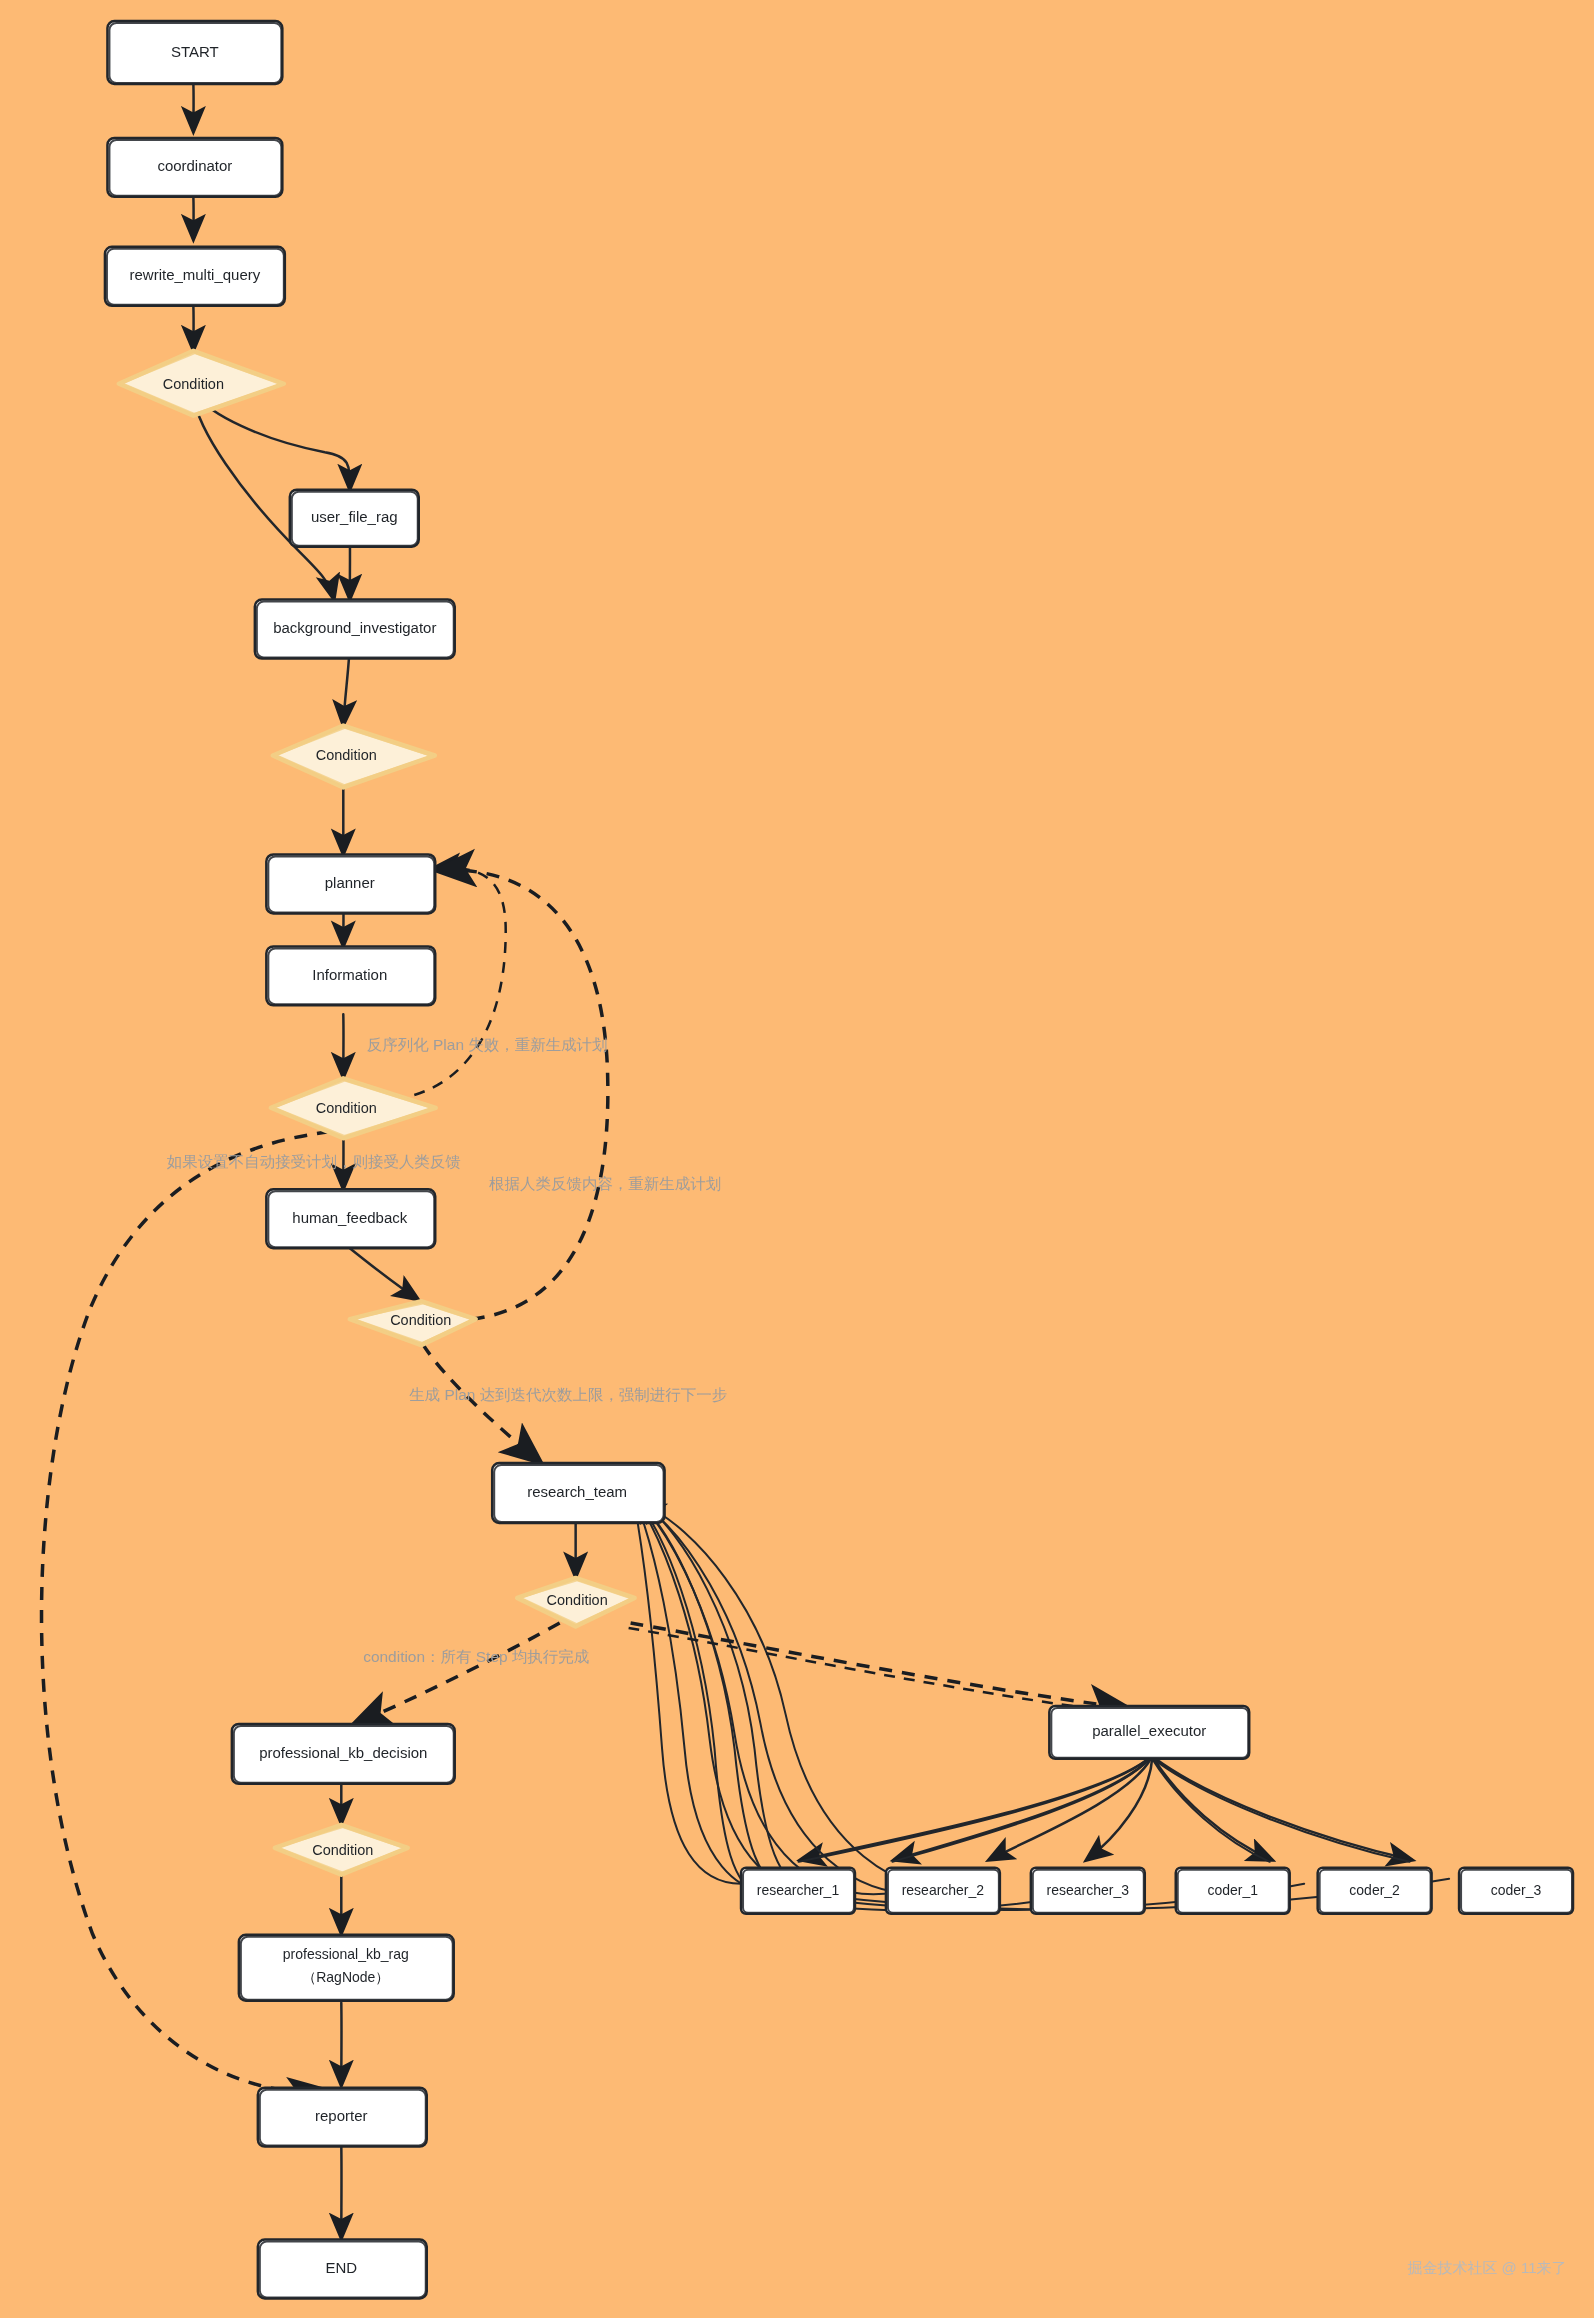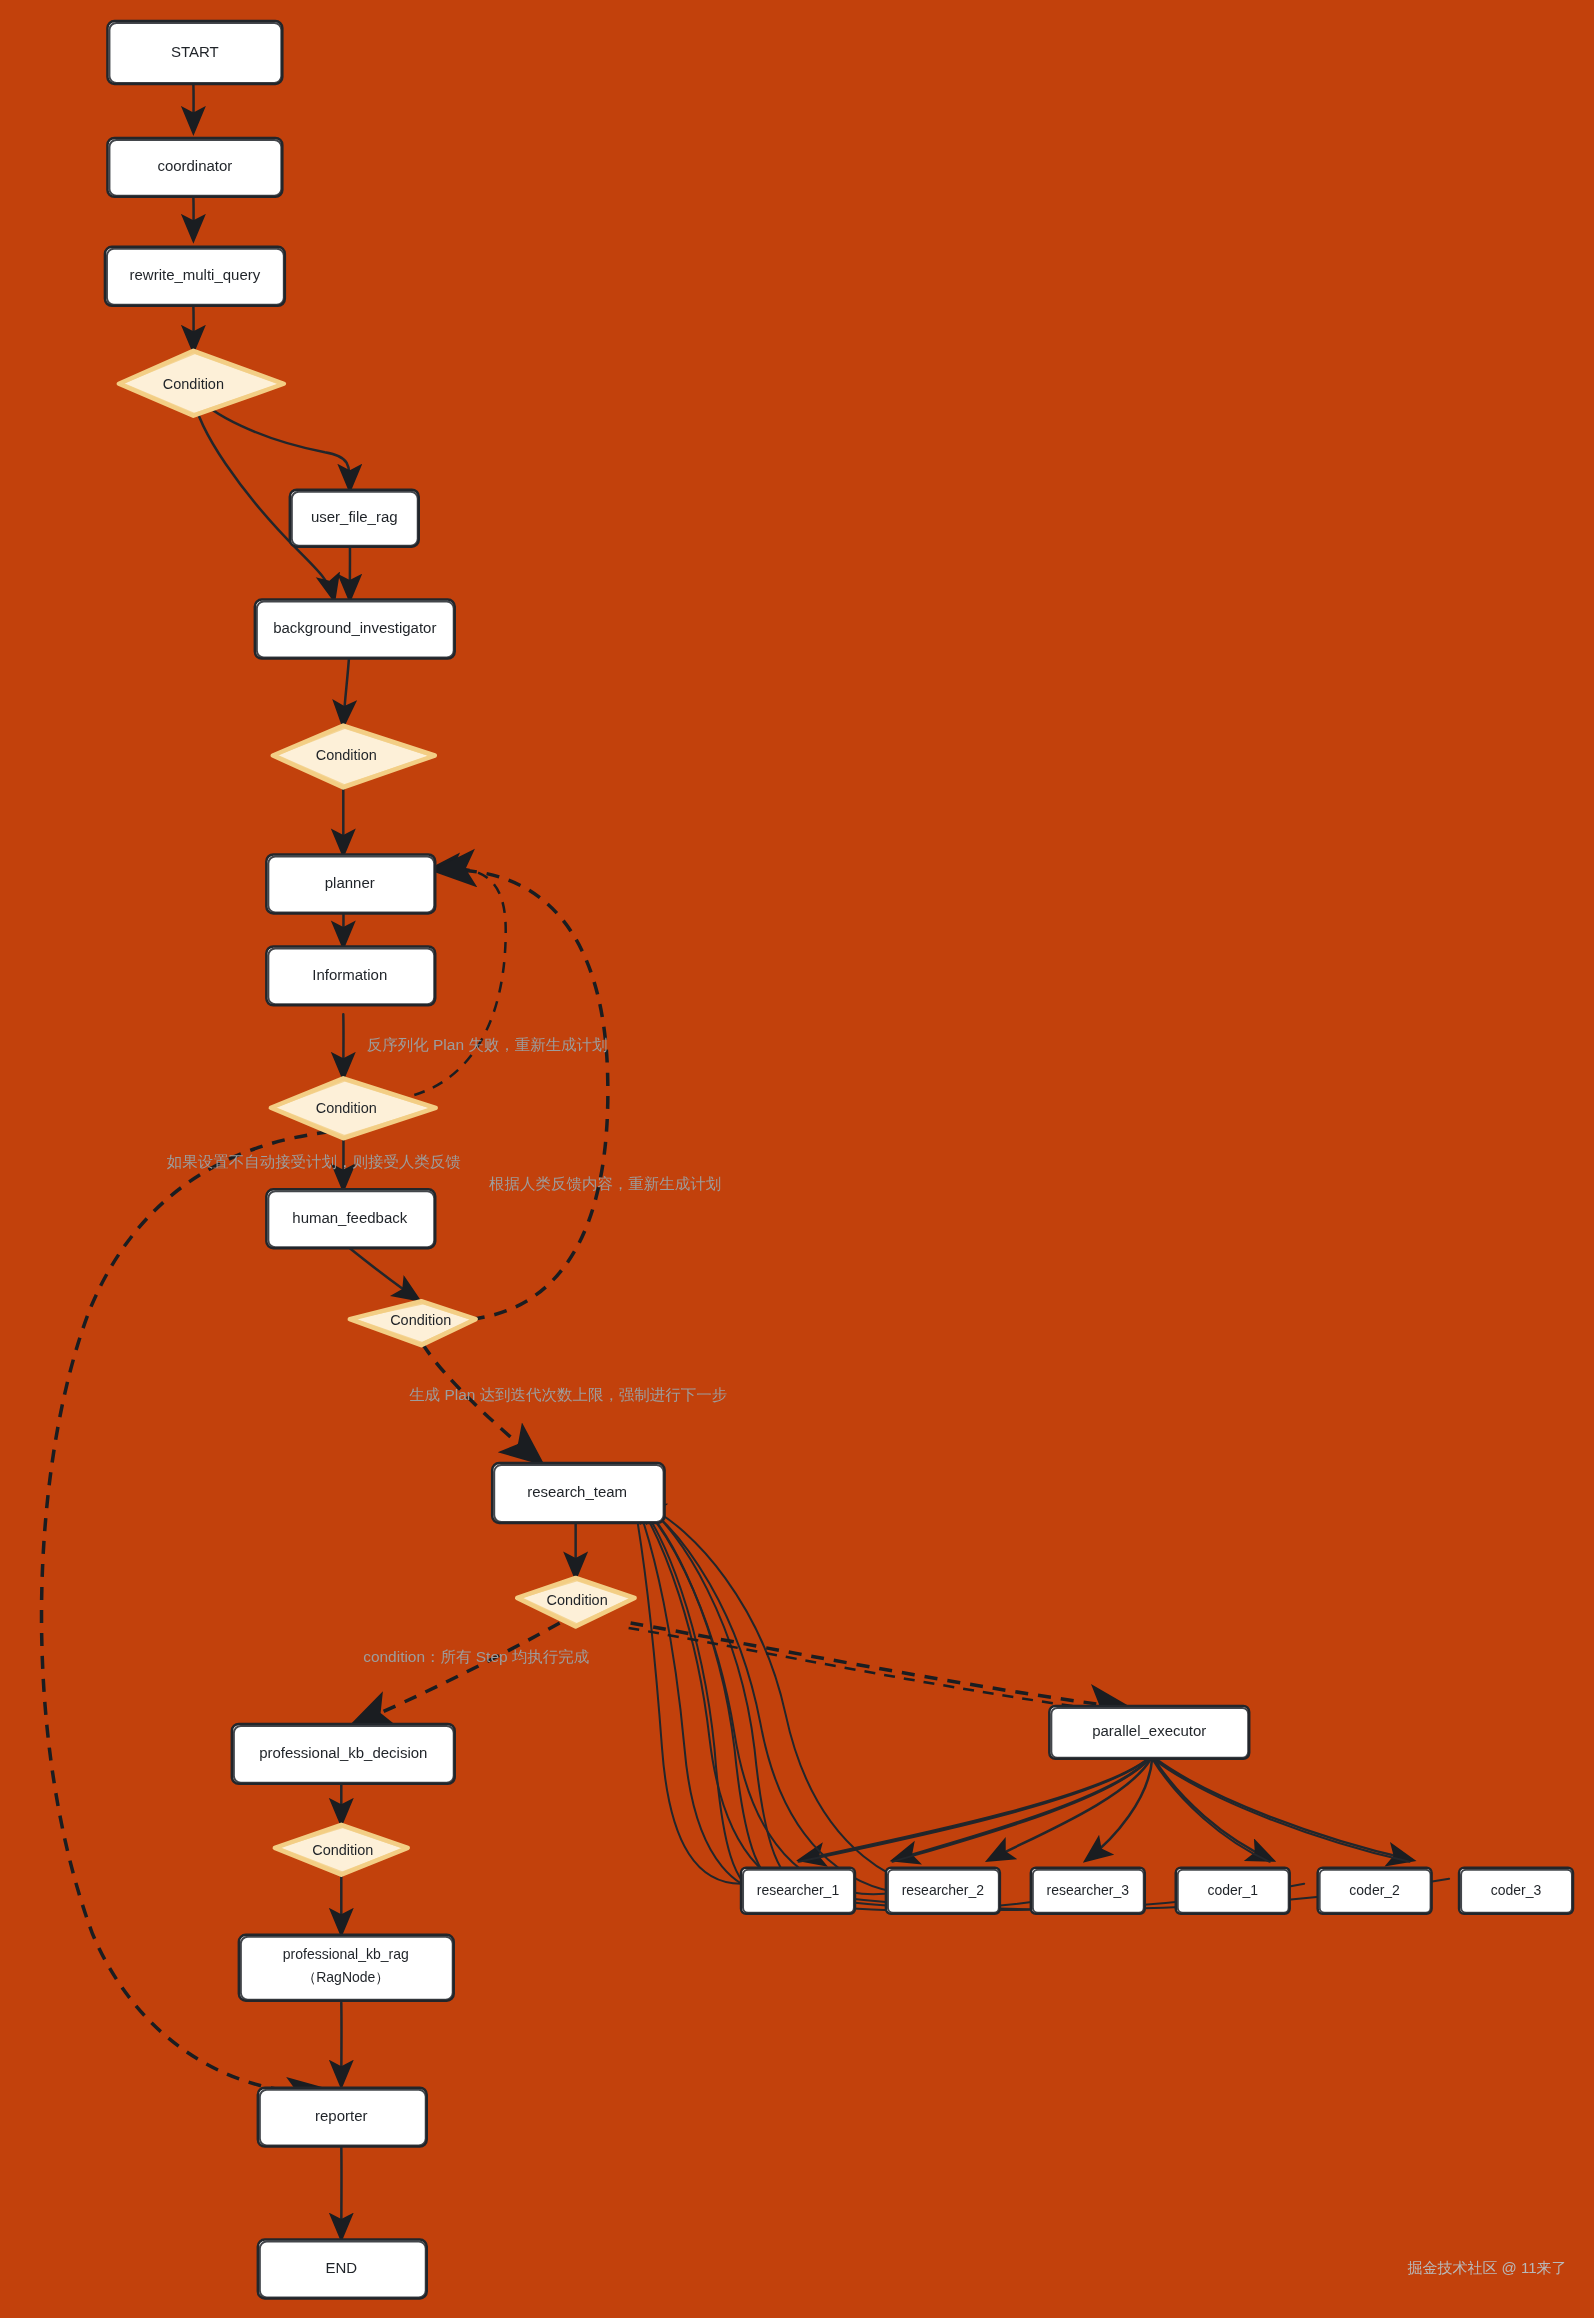--- a/index.html
+++ b/index.html
@@ -7,21 +7,21 @@
     padding: 0;
     background: #ffffff;
   }
   body {
     font-family: "Liberation Sans", "DejaVu Sans", sans-serif;
   }
   #canvas {
     position: relative;
     width: 1595px;
     height: 2319px;
-    background: #c2410c;
+    background: #fdba74;
     overflow: hidden;
   }
   svg.graph {
     position: absolute;
     left: 0; top: 0;
     width: 1595px;
     height: 2319px;
   }
   .node-rect {
     fill: #ffffff;

